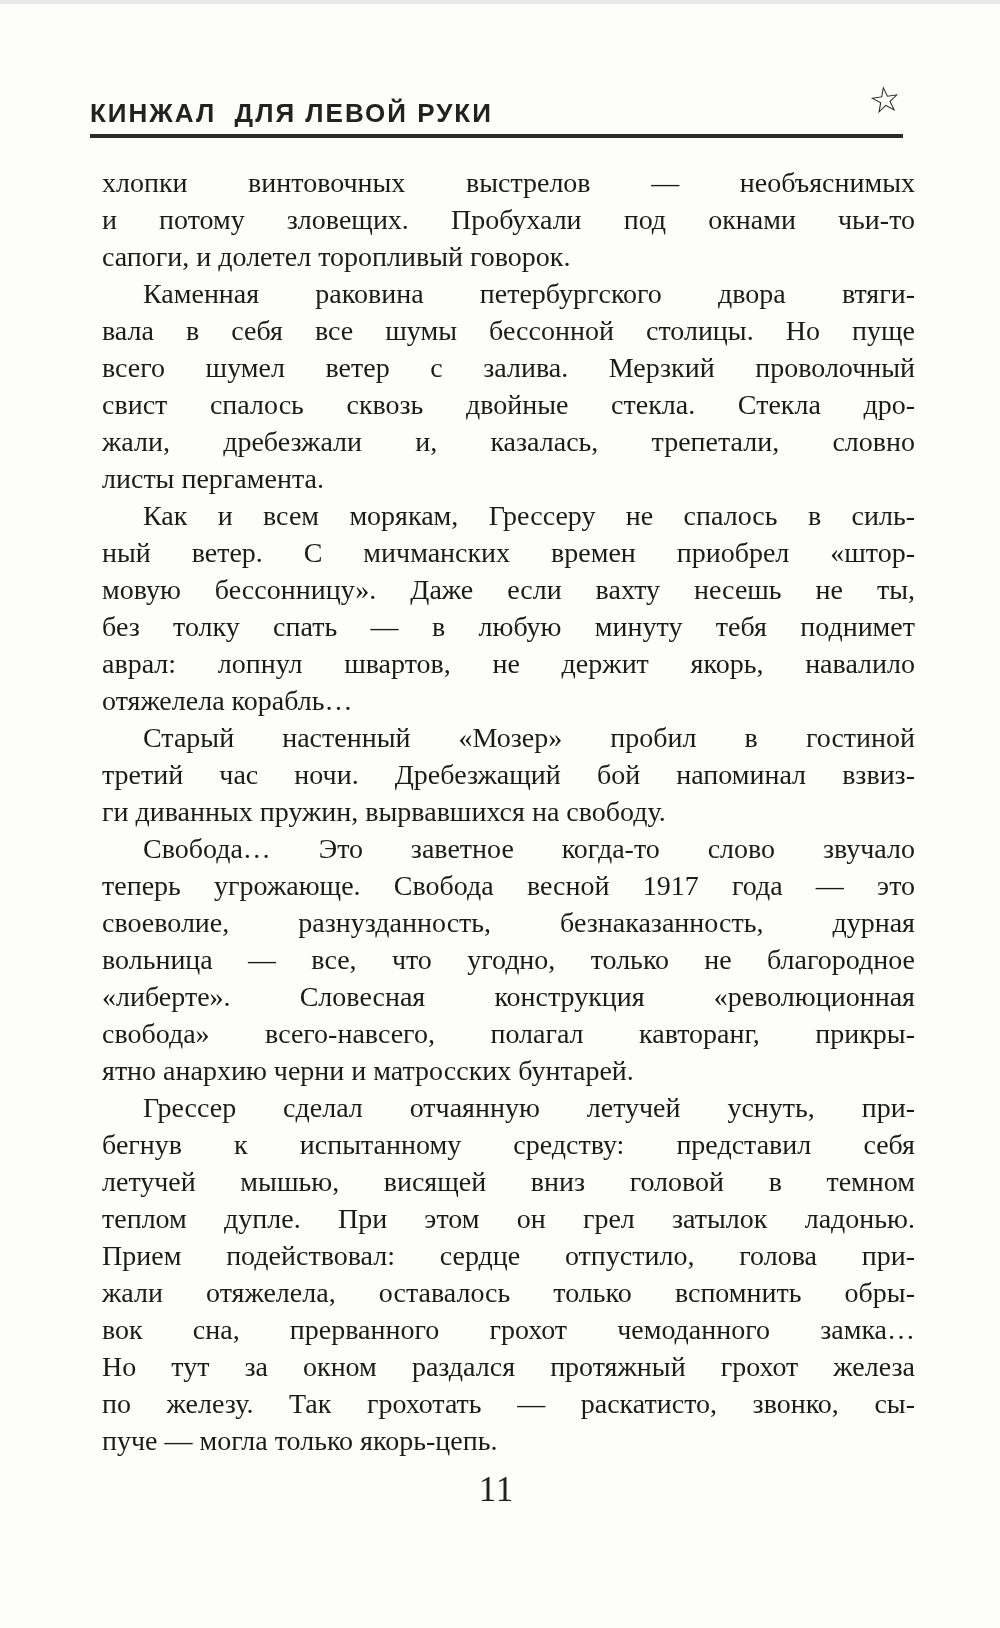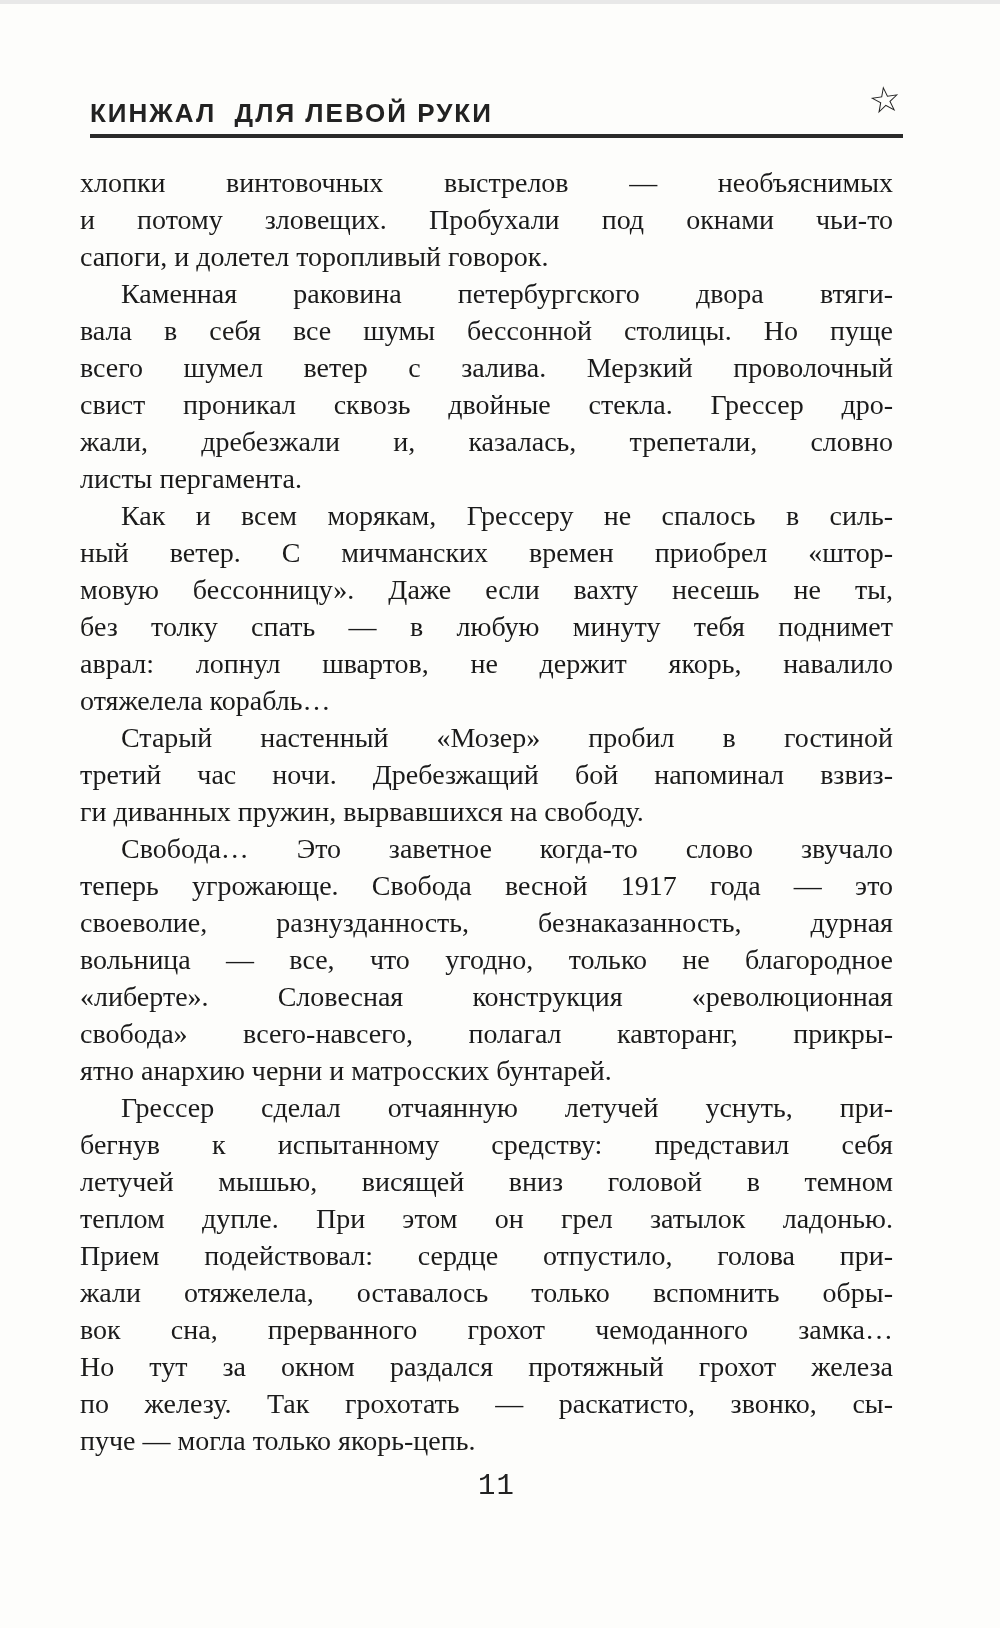--- a/index.html
+++ b/index.html
@@ -49,21 +49,21 @@
     position: absolute;
     left: 90px;
     top: 130px;
     width: 813px;
     height: 4px;
     background: #2a2a2a;
   }
   
   .body-text {
     position: absolute;
-    left: 80px;
+    left: 102px;
     top: 160px;
     width: 813px;
     font-family: "Liberation Serif", "DejaVu Serif", serif;
     font-size: 28px;
     color: #1b1b1b;
   }
   .para { margin: 0; }
   .line {
     height: 37px;
     line-height: 37px;
@@ -76,22 +76,22 @@
   .line.indent { text-indent: 41px; }
   
   .footer {
     position: absolute;
     left: 90px;
     top: 1466px;
     width: 813px;
     text-align: center;
   }
   .page-number {
-    font-family: Liberation Mono, monospace;
-    font-size: 29px;
+    font-family: Liberation Serif, serif;
+    font-size: 35px;
     font-weight: 400;
     letter-spacing: 1px;
     color: #222;
   }
 </style>
 </head>
 <body>
 
 <div class="page">
 
@@ -105,21 +105,21 @@
   <div class="body-text">
       <div class="para">
         <div class="line">хлопки винтовочных выстрелов — необъяснимых</div>
         <div class="line">и потому зловещих. Пробухали под окнами чьи-то</div>
         <div class="line last">сапоги, и долетел торопливый говорок.</div>
       </div>
       <div class="para">
         <div class="line indent">Каменная раковина петербургского двора втяги-</div>
         <div class="line">вала в себя все шумы бессонной столицы. Но пуще</div>
         <div class="line">всего шумел ветер с залива. Мерзкий проволочный</div>
-        <div class="line">свист проникал сквозь двойные стекла. Грессер дро-</div>
+        <div class="line">свист спалось сквозь двойные стекла. Стекла дро-</div>
         <div class="line">жали, дребезжали и, казалась, трепетали, словно</div>
         <div class="line last">листы пергамента.</div>
       </div>
       <div class="para">
         <div class="line indent">Как и всем морякам, Грессеру не спалось в силь-</div>
         <div class="line">ный ветер. С мичманских времен приобрел «штор-</div>
         <div class="line">мовую бессонницу». Даже если вахту несешь не ты,</div>
         <div class="line">без толку спать — в любую минуту тебя поднимет</div>
         <div class="line">аврал: лопнул швартов, не держит якорь, навалило</div>
         <div class="line last">отяжелела корабль…</div>

